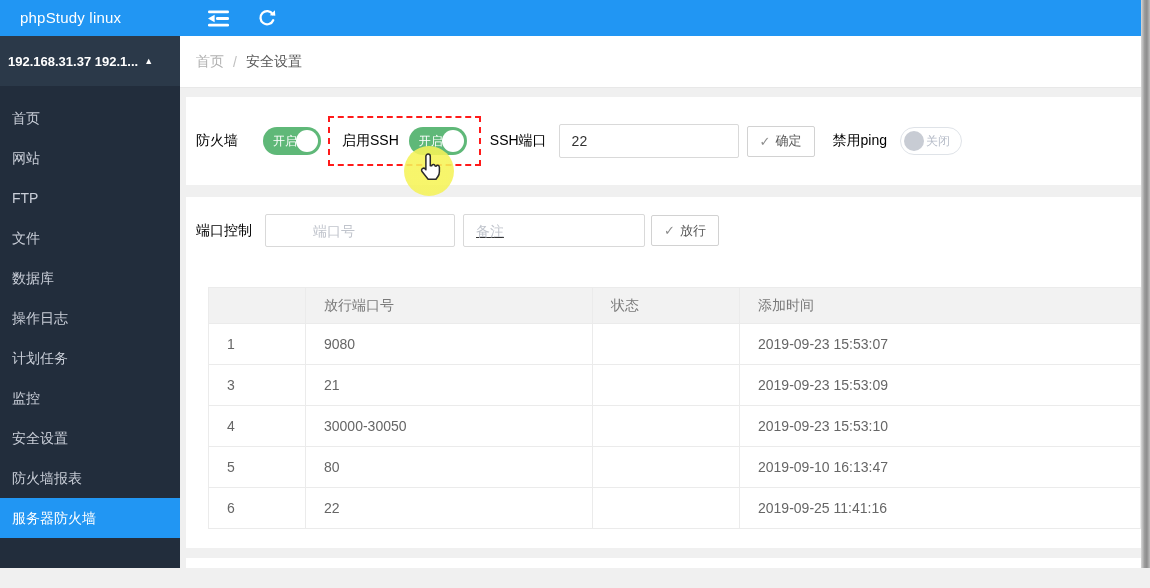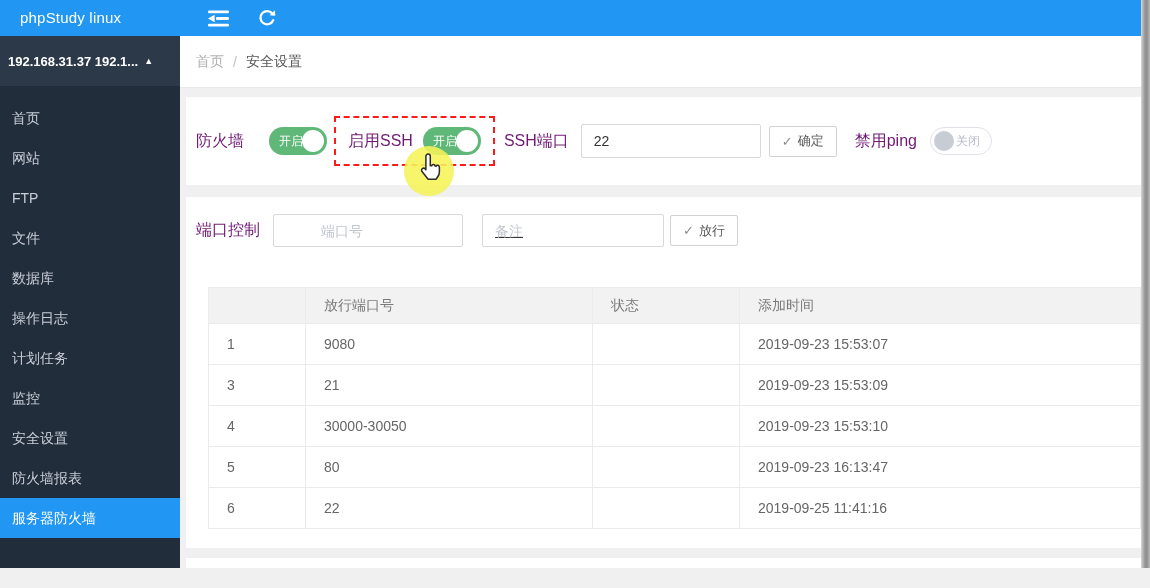--- a/index.html
+++ b/index.html
@@ -26,21 +26,21 @@
   .crumb-home { color:#b1b1b1; cursor:pointer; }
   .crumb-sep { color:#c0c0c0; margin:0 9px; }
   .crumb-cur { color:#595959; }
 
   
   .card { position:absolute; left:186px; width:955px; background:#fff; }
   .card1 { top:97px; height:88px; display:flex; align-items:center; padding-left:10px; }
   .card2 { top:197px; height:351px; }
   .card3 { top:558px; height:30px; }
 
-  .lbl { font-size:16px; color:#701a75; white-space:nowrap; }
+  .lbl { font-size:14px; color:#000000; white-space:nowrap; }
 
   
   .switch-on { width:58px; height:28px; border-radius:14px; background:#5FB878; position:relative; cursor:pointer; flex:none; }
   .switch-on .txt { position:absolute; left:10px; top:0; line-height:28px; color:#fff; font-size:12px; }
   .switch-on .knob { position:absolute; right:3px; top:3px; width:22px; height:22px; background:#fff; border-radius:50%; }
   .switch-off { width:62px; height:28px; border-radius:14px; background:#fff; border:1px solid #dfe3e8; position:relative; cursor:pointer; flex:none; }
   .switch-off .knob { position:absolute; left:3px; top:3px; width:20px; height:20px; background:#c8ccd4; border-radius:50%; }
   .switch-off .txt { position:absolute; right:11px; top:0; line-height:26px; color:#b6bcc8; font-size:12px; }
 
   .dashed-box { margin-left:7px; border:2px dashed #ff1a1a; padding:9px 12px; display:flex; align-items:center; gap:10px; }
@@ -162,21 +162,21 @@
   <div class="hand-cursor">
     <svg width="26" height="30" viewBox="0 0 24 28">
       <path d="M9.1 3.1 c0-1.2.9-2.1 2.1-2.1 1.1 0 2 .9 2 2.1 v8.7 l1.3.2 c.2-.8 1-1.3 1.8-1.2 .7.1 1.2.6 1.4 1.3 l1 .2 c.3-.6 1-.9 1.7-.8 .8.2 1.3.9 1.3 1.7 v4.2 c0 1.6-.5 3.2-1.4 4.5 l-1.8 2.6 H11.2 l-5.7-7.2 c-.7-.9-.5-2.2.4-2.8 .8-.5 1.8-.4 2.4.3 l.8.9 Z" fill="#ffffff" stroke="#2b2b2b" stroke-width="1.4" stroke-linejoin="round"></path>
     </svg>
   </div>
 
   <div class="card card2">
     <div class="pc-row">
       <span class="lbl">端口控制</span>
       <input class="text-input" style="width: 190px; height: 33px; margin-left: 13px; padding-left: 47px;" placeholder="端口号">
-      <input class="text-input" style="width: 182px; height: 33px; margin-left: 19px; text-decoration: underline;" placeholder="备注">
+      <input class="text-input" style="width: 182px; height: 33px; margin-left: 8px; text-decoration: underline;" placeholder="备注">
       <button class="btn" style="margin-left:6px;">
         <span class="chk">✓</span>
         <span>放行</span>
       </button>
     </div>
 
     <table class="ports">
       <colgroup>
           <col class="c1">
           <col class="c2">
@@ -207,21 +207,21 @@
           <tr>
             <td>4</td>
             <td>30000-30050</td>
             <td></td>
             <td>2019-09-23 15:53:10</td>
           </tr>
           <tr>
             <td>5</td>
             <td>80</td>
             <td></td>
-            <td>2019-09-23 16:13:47</td>
+            <td>2019-09-10 16:13:47</td>
           </tr>
           <tr>
             <td>6</td>
             <td>22</td>
             <td></td>
             <td>2019-09-25 11:41:16</td>
           </tr>
         </tbody>
     </table>
   </div>

